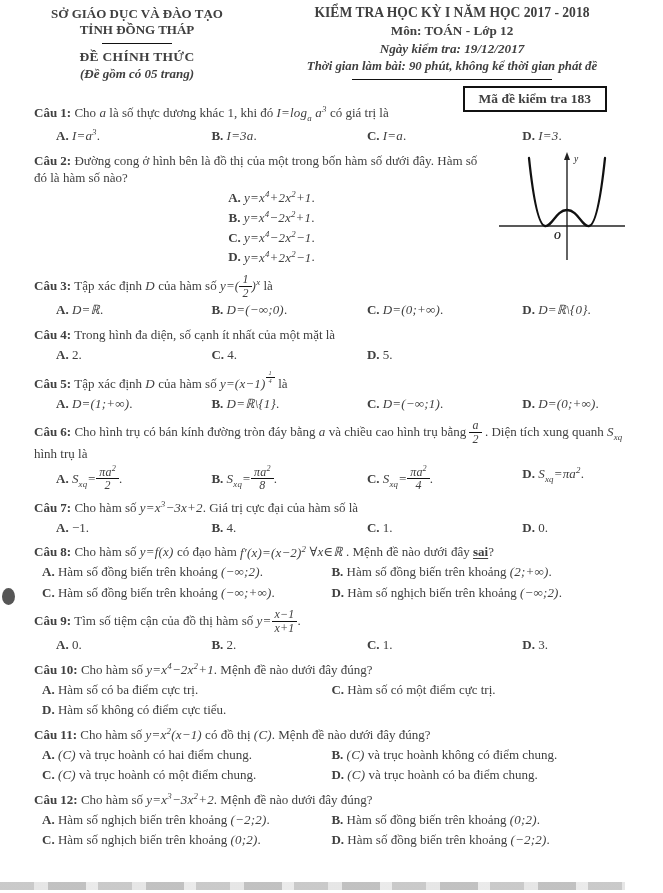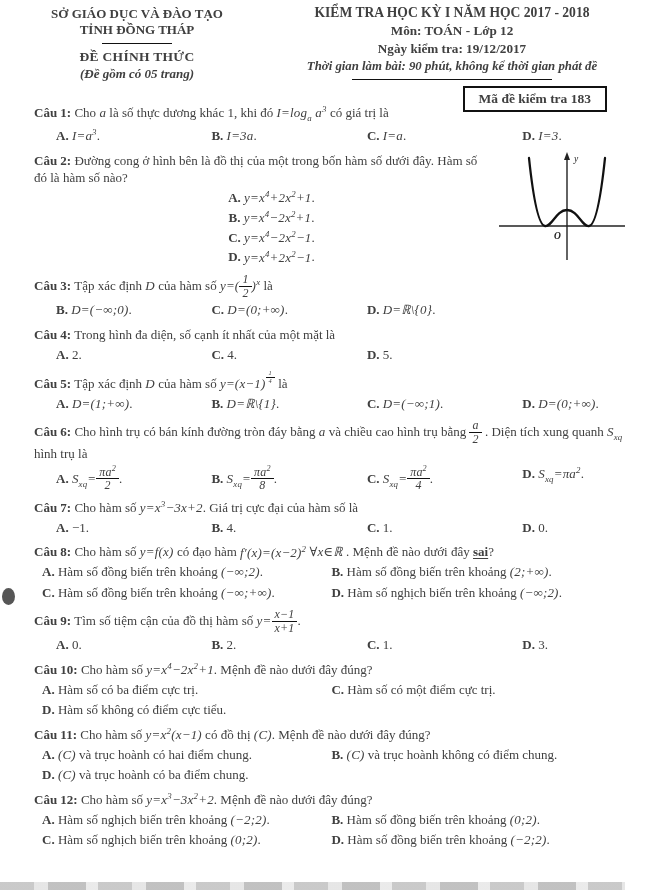--- a/index.html
+++ b/index.html
@@ -10,21 +10,21 @@
   }
   
   .hdr-left{position:absolute;left:28px;top:6px;width:218px;text-align:center;font-weight:bold;}
   .hdr-left .org{font-size:13px;line-height:1.25;}
   .hdr-left .rule{width:70px;border-top:1.6px solid #111;margin:4px auto 4px auto;}
   .hdr-left .doctype{font-size:13.5px;letter-spacing:.3px;}
   .hdr-left .pagesnote{font-size:13px;font-style:italic;line-height:1.2;}
   .hdr-right{position:absolute;left:252px;top:5px;width:400px;text-align:center;font-weight:bold;}
   .hdr-right .title{font-size:13.6px;line-height:1.25;}
   .hdr-right .subject{font-size:13.2px;}
-  .hdr-right .date{font-size:13.2px;}
+  .hdr-right .date{font-size:13.2px;font-style:italic;}
   .hdr-right .duration{font-size:12.8px;font-style:italic;}
   .hdr-right .rule{width:200px;border-top:1.6px solid #111;margin:4px auto 0 auto;}
   .code-box{
     position:absolute;right:18px;top:86px;border:2px solid #111;
     padding:2px 14px;font-weight:bold;font-size:13.5px;background:#fff;
   }
   
   main{position:absolute;left:34px;top:104px;width:617px;}
   .q{margin-bottom:7px;}
   .qt{margin:0 0 2px 0;}
@@ -108,20 +108,21 @@
         <div class="opts stack">
           <div class="opt"><b>A.</b> <span class="m">y=x<sup>4</sup>+2x<sup>2</sup>+1</span>.</div>
           <div class="opt"><b>B.</b> <span class="m">y=x<sup>4</sup>−2x<sup>2</sup>+1</span>.</div>
           <div class="opt"><b>C.</b> <span class="m">y=x<sup>4</sup>−2x<sup>2</sup>−1</span>.</div>
           <div class="opt"><b>D.</b> <span class="m">y=x<sup>4</sup>+2x<sup>2</sup>−1</span>.</div>
         </div>
       </div>
       <div class="q">
         <p class="qt"><span class="ql">Câu 3:</span> Tập xác định <span class="m">D</span> của hàm số <span class="m">y=(<span class="fr"><span>1</span><span class="de">2</span></span>)<sup>x</sup></span> là</p>
         <div class="opts row4">
+          <div class="opt"><b>A.</b> <span class="m">D=ℝ</span>.</div>
           <div class="opt"><b>B.</b> <span class="m">D=(−∞;0)</span>.</div>
           <div class="opt"><b>C.</b> <span class="m">D=(0;+∞)</span>.</div>
           <div class="opt"><b>D.</b> <span class="m">D=ℝ\{0}</span>.</div>
         </div>
       </div>
       <div class="q">
         <p class="qt"><span class="ql">Câu 4:</span> Trong hình đa diện, số cạnh ít nhất của một mặt là</p>
         <div class="opts row4">
           <div class="opt"><b>A.</b> 2.</div>
           <div class="opt"><b>C.</b> 4.</div>
@@ -179,20 +180,21 @@
           <div class="opt"><b>A.</b> Hàm số có ba điểm cực trị.</div>
           <div class="opt"><b>C.</b> Hàm số có một điểm cực trị.</div>
           <div class="opt"><b>D.</b> Hàm số không có điểm cực tiểu.</div>
         </div>
       </div>
       <div class="q">
         <p class="qt"><span class="ql">Câu 11:</span> Cho hàm số <span class="m">y=x<sup>2</sup>(x−1)</span> có đồ thị <span class="m">(C)</span>. Mệnh đề nào dưới đây đúng?</p>
         <div class="opts grid2">
           <div class="opt"><b>A.</b> <span class="m">(C)</span> và trục hoành có hai điểm chung.</div>
           <div class="opt"><b>B.</b> <span class="m">(C)</span> và trục hoành không có điểm chung.</div>
+          <div class="opt"><b>C.</b> <span class="m">(C)</span> và trục hoành có một điểm chung.</div>
           <div class="opt"><b>D.</b> <span class="m">(C)</span> và trục hoành có ba điểm chung.</div>
         </div>
       </div>
       <div class="q">
         <p class="qt"><span class="ql">Câu 12:</span> Cho hàm số <span class="m">y=x<sup>3</sup>−3x<sup>2</sup>+2</span>. Mệnh đề nào dưới đây đúng?</p>
         <div class="opts grid2">
           <div class="opt"><b>A.</b> Hàm số nghịch biến trên khoảng <span class="m">(−2;2)</span>.</div>
           <div class="opt"><b>B.</b> Hàm số đồng biến trên khoảng <span class="m">(0;2)</span>.</div>
           <div class="opt"><b>C.</b> Hàm số nghịch biến trên khoảng <span class="m">(0;2)</span>.</div>
           <div class="opt"><b>D.</b> Hàm số đồng biến trên khoảng <span class="m">(−2;2)</span>.</div>

